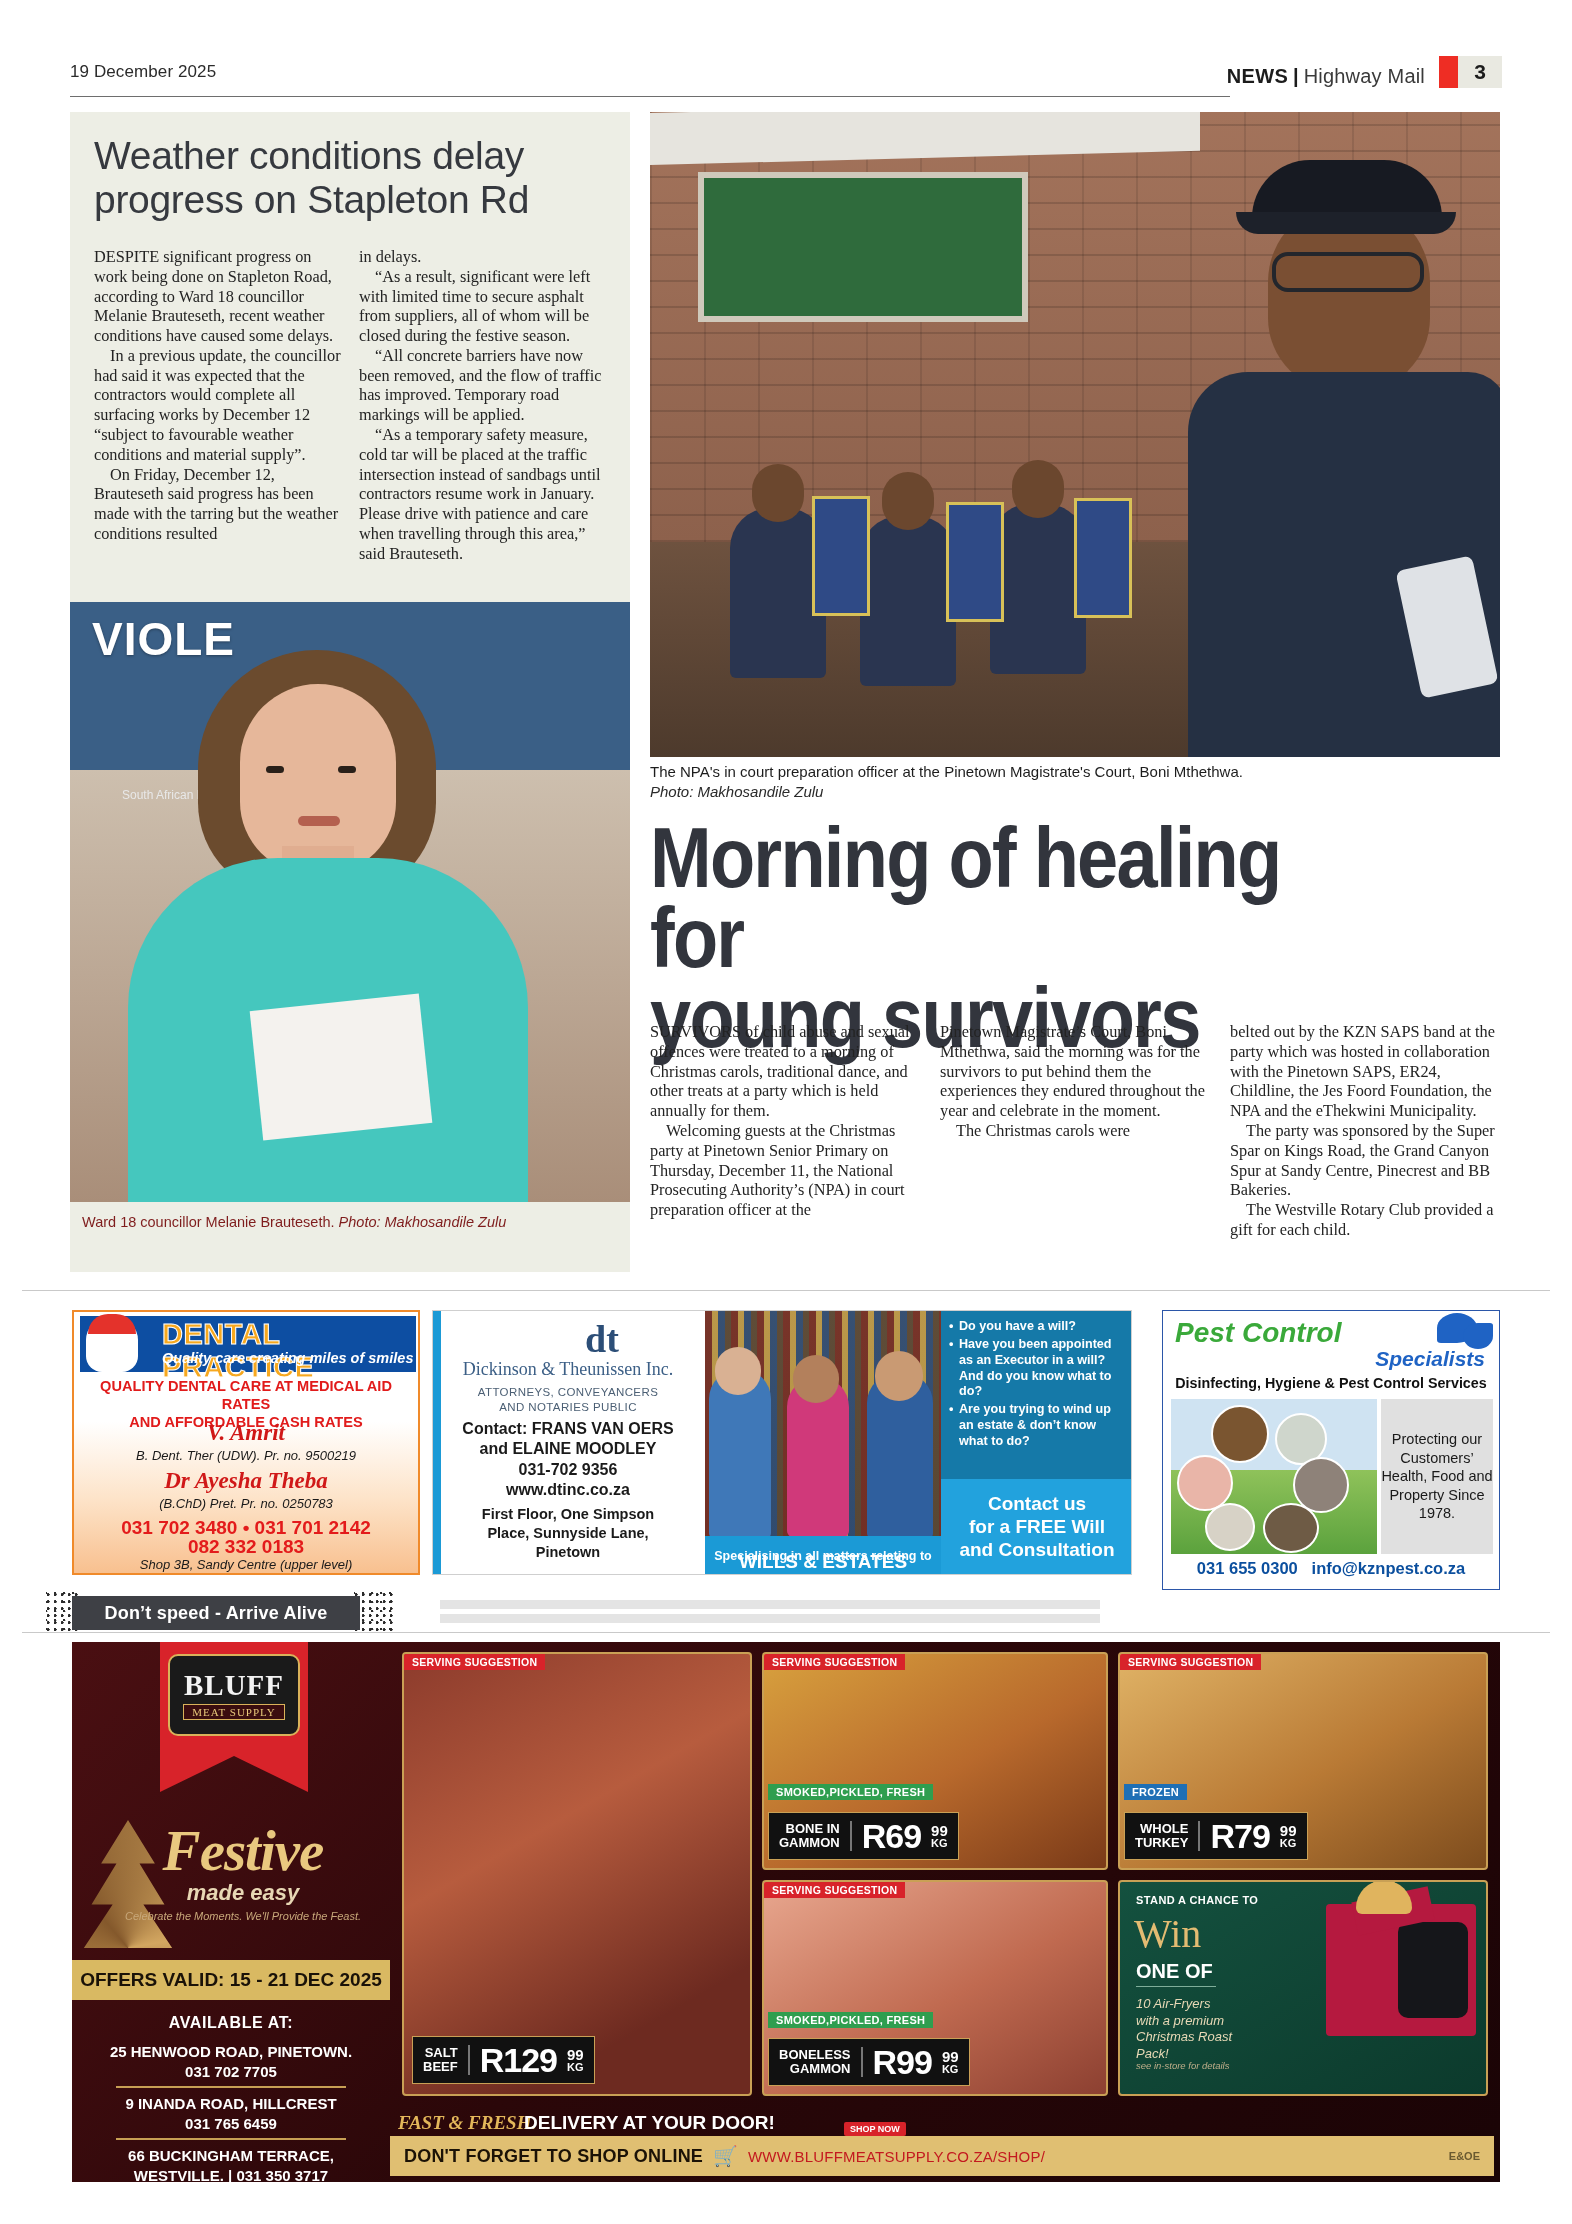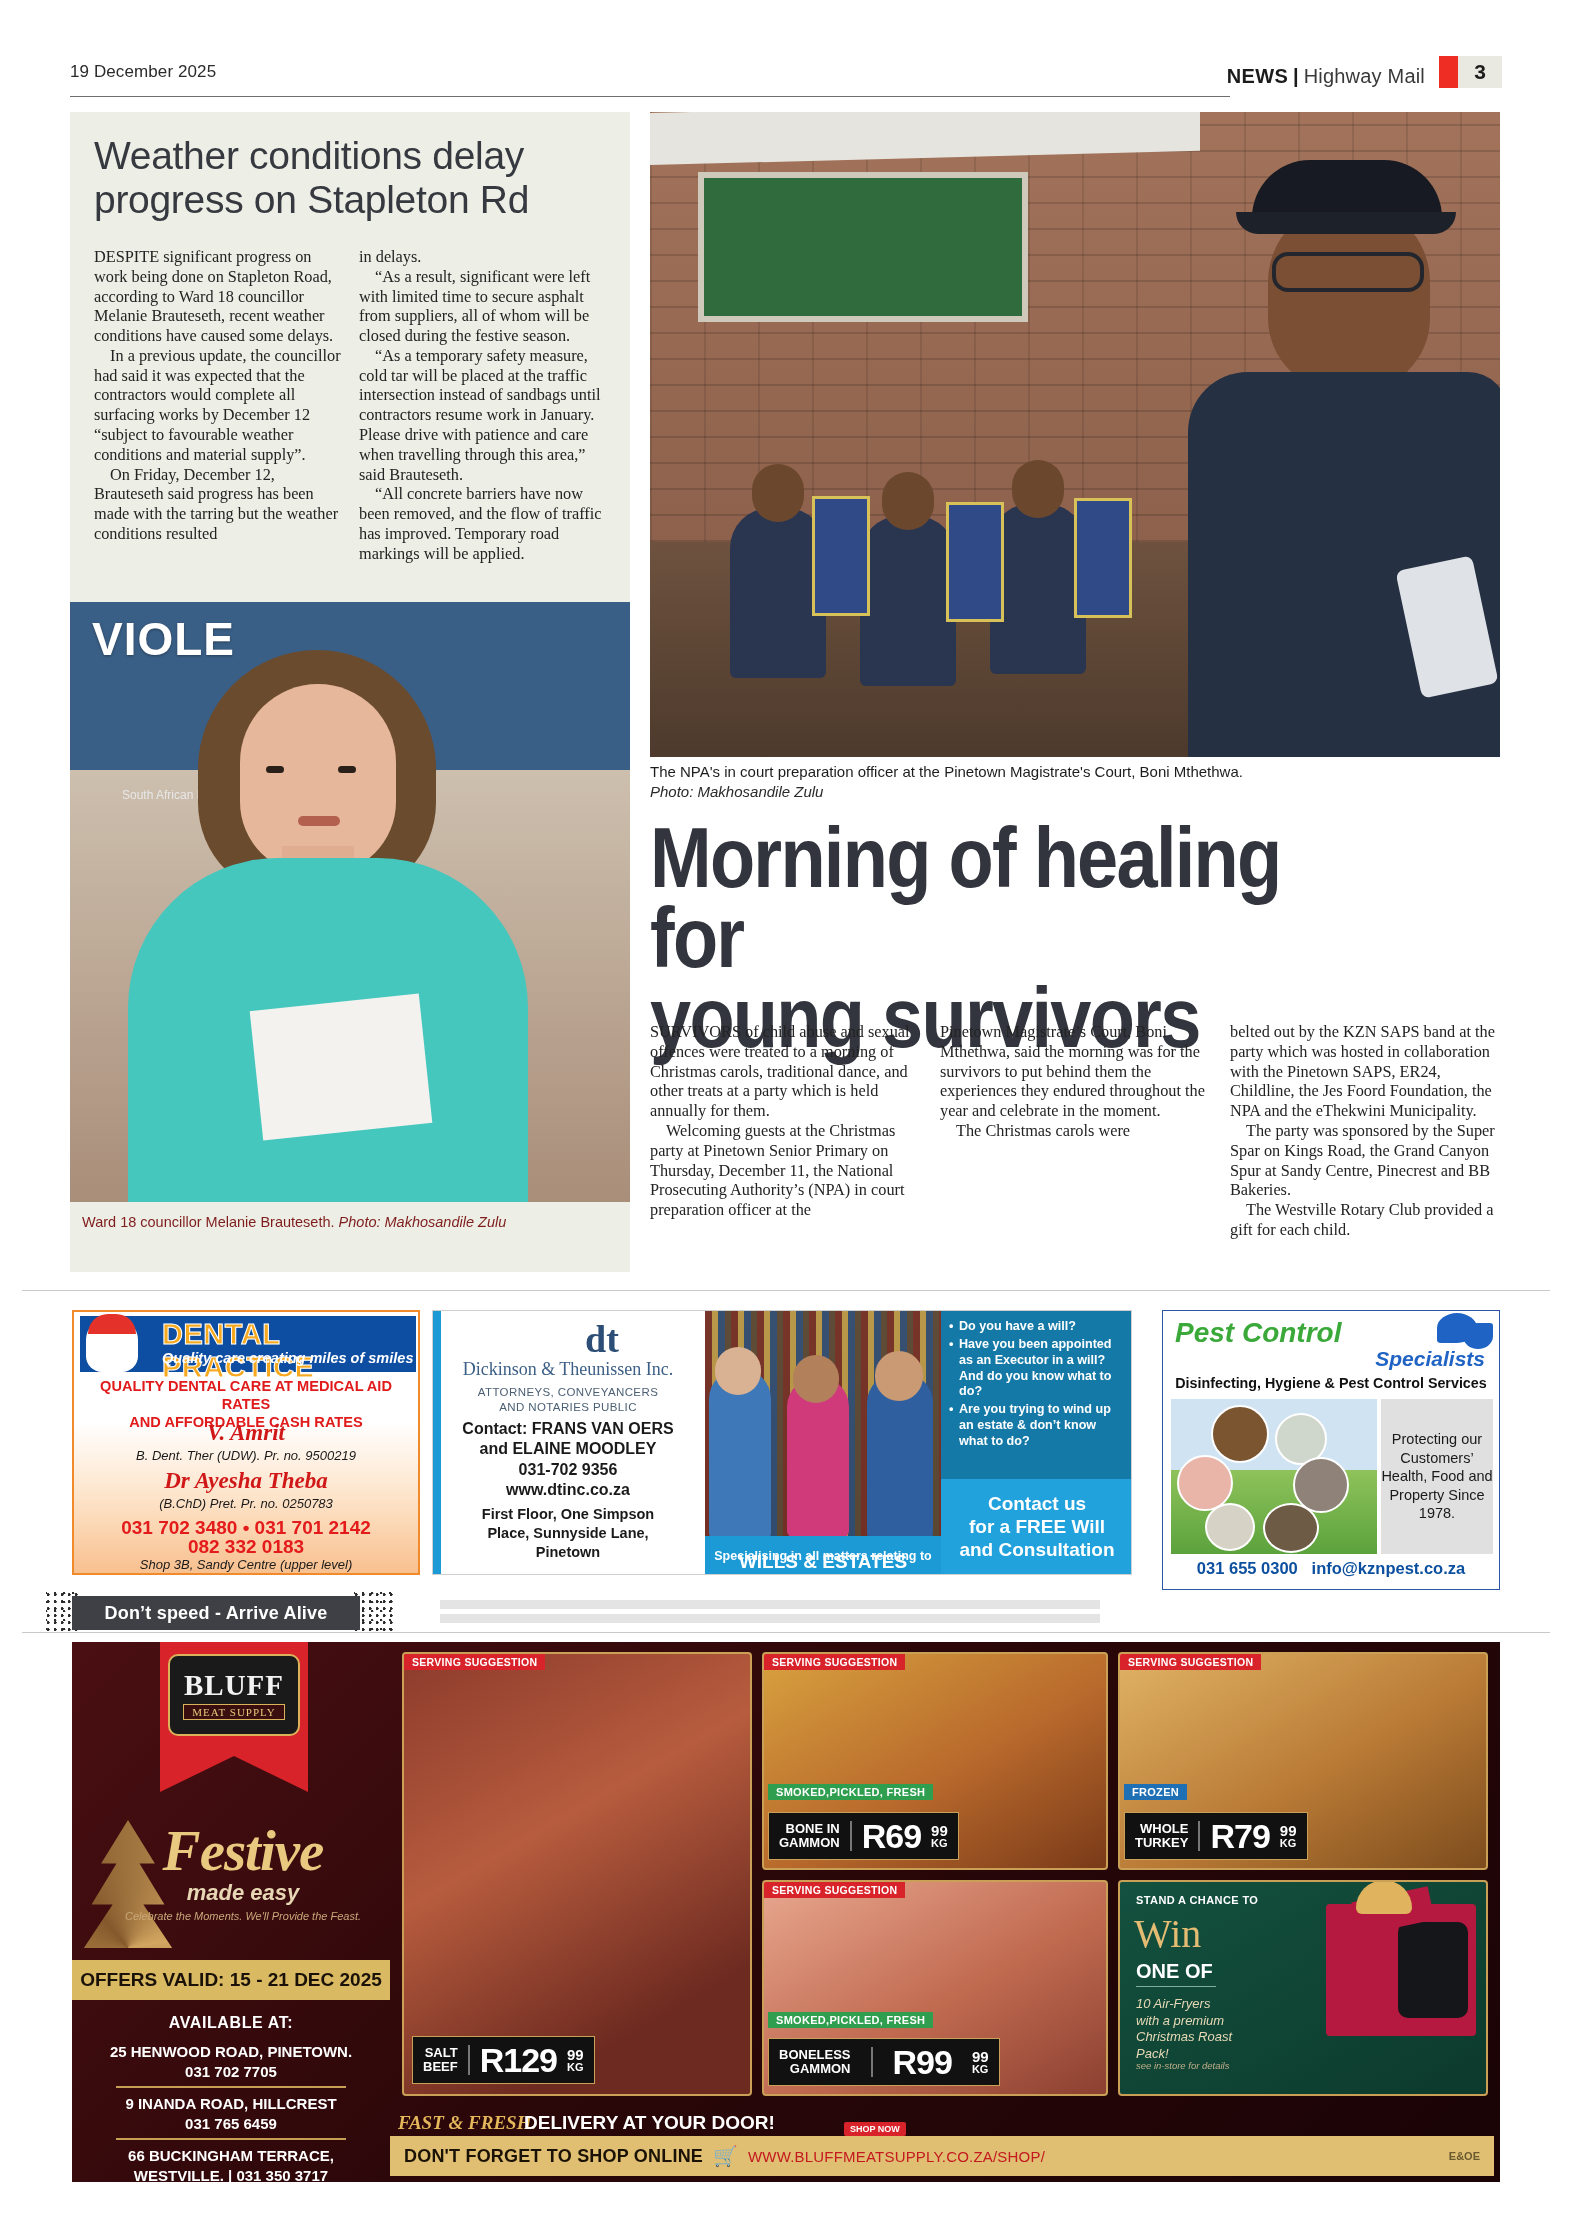--- a/index.html
+++ b/index.html
@@ -413,22 +413,22 @@
   <div class="art1-head">Weather conditions delay progress on Stapleton Rd</div>
   <div class="art1-cols">
     <div class="art1-col bodytext">
       <p>DESPITE significant progress on work being done on Stapleton Road, according to Ward 18 councillor Melanie Brauteseth, recent weather conditions have caused some delays.</p>
       <p class="ind">In a previous update, the councillor had said it was expected that the contractors would complete all surfacing works by December 12 “subject to favourable weather conditions and material supply”.</p>
       <p class="ind">On Friday, December 12, Brauteseth said progress has been made with the tarring but the weather conditions resulted</p>
     </div>
     <div class="art1-col bodytext">
       <p>in delays.</p>
       <p class="ind">“As a result, significant were left with limited time to secure asphalt from suppliers, all of whom will be closed during the festive season.</p>
+      <p class="ind">“All concrete barriers have now been removed, and the flow of traffic has improved. Temporary road markings will be applied.</p>
       <p class="ind">“As a temporary safety measure, cold tar will be placed at the traffic intersection instead of sandbags until contractors resume work in January. Please drive with patience and care when travelling through this area,” said Brauteseth.</p>
-      <p class="ind">“All concrete barriers have now been removed, and the flow of traffic has improved. Temporary road markings will be applied.</p>
     </div>
   </div>
 
   <div class="art1-photo">
     <div class="b-violence">VIOLE</div>
     <div class="b-line2">AND FE</div>
     <div class="b-line3">IME STO</div>
     <div class="b-fbrow">South African Police Service</div>
     <div class="w-hair"></div>
     <div class="w-face"></div>
@@ -671,21 +671,21 @@
       <div>
         <div class="pcents">99</div>
         <div class="pkg">KG</div>
       </div>
     </div>
   </div>
 
   <div class="tile tile-ham" style="left:690px; top:238px; width:346px; height:216px;">
     <div class="serving">SERVING SUGGESTION</div>
     <div class="greenlbl" style="left:4px; bottom:66px;">SMOKED,PICKLED, FRESH</div>
-    <div class="pricebar" style="left:4px; bottom:8px;gap:20px;">
+    <div class="pricebar" style="left:4px; bottom:8px;">
       <div class="pname">
         <div>BONELESS</div>
         <div>GAMMON</div>
       </div>
       <div class="pdiv"></div>
       <div class="pval">R99</div>
       <div>
         <div class="pcents">99</div>
         <div class="pkg">KG</div>
       </div>

